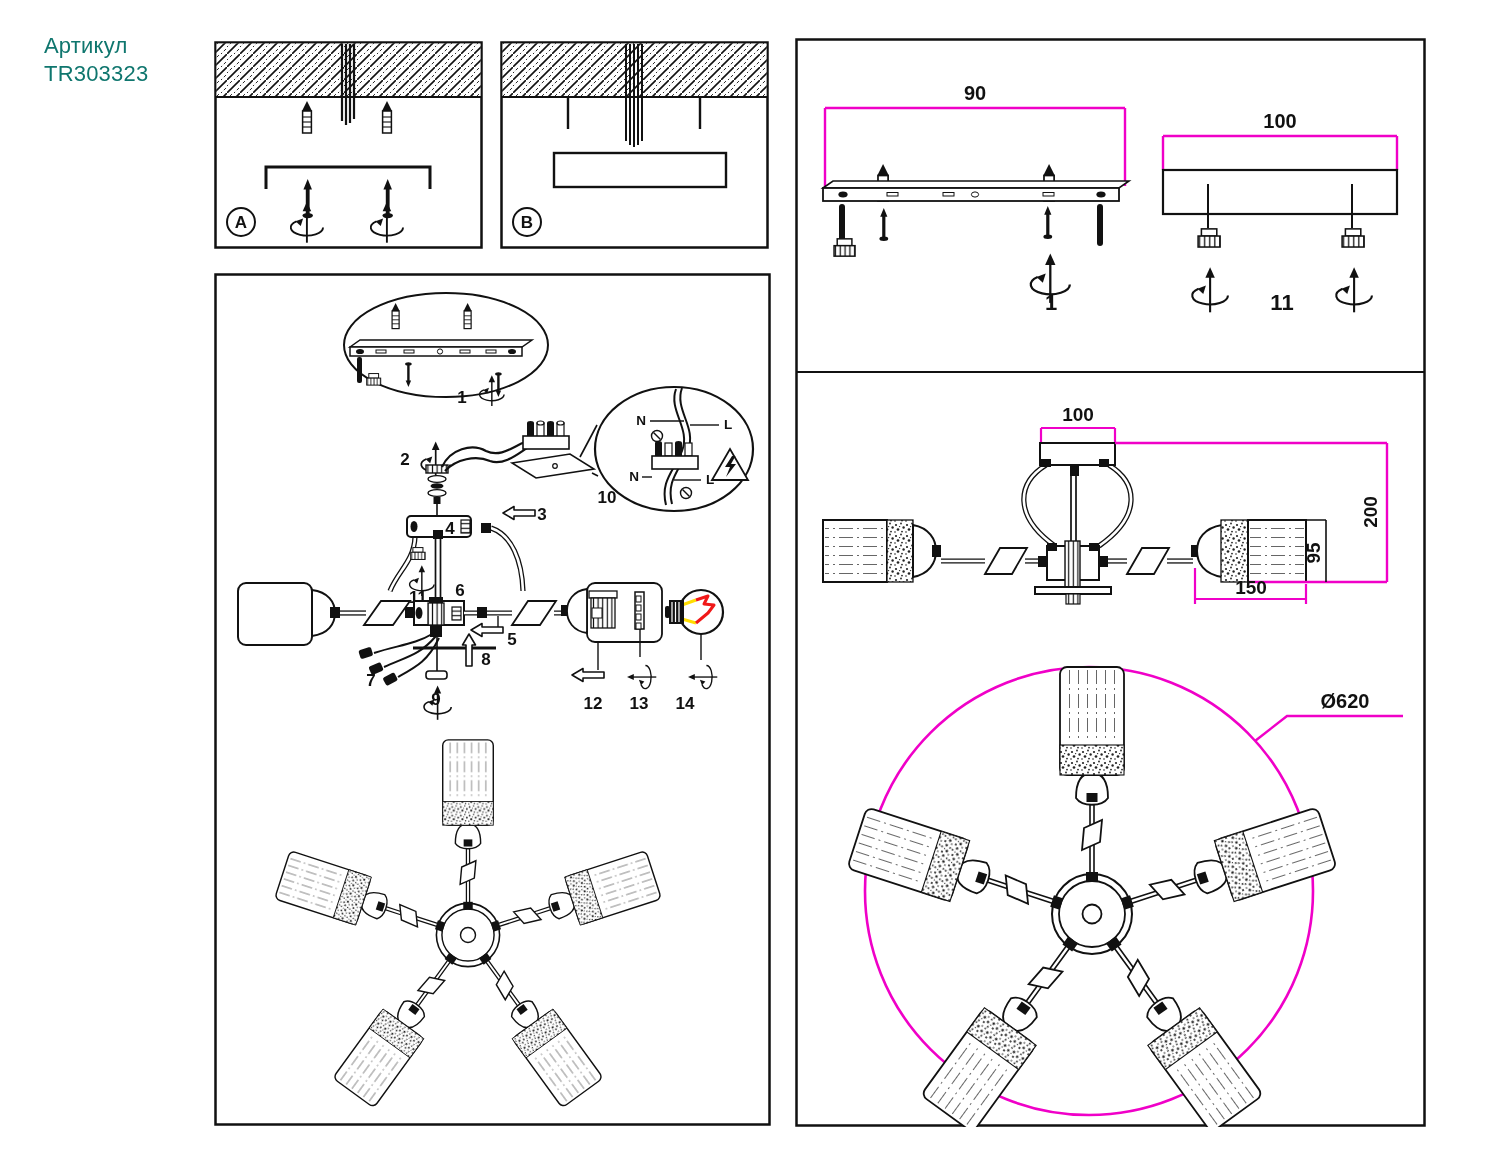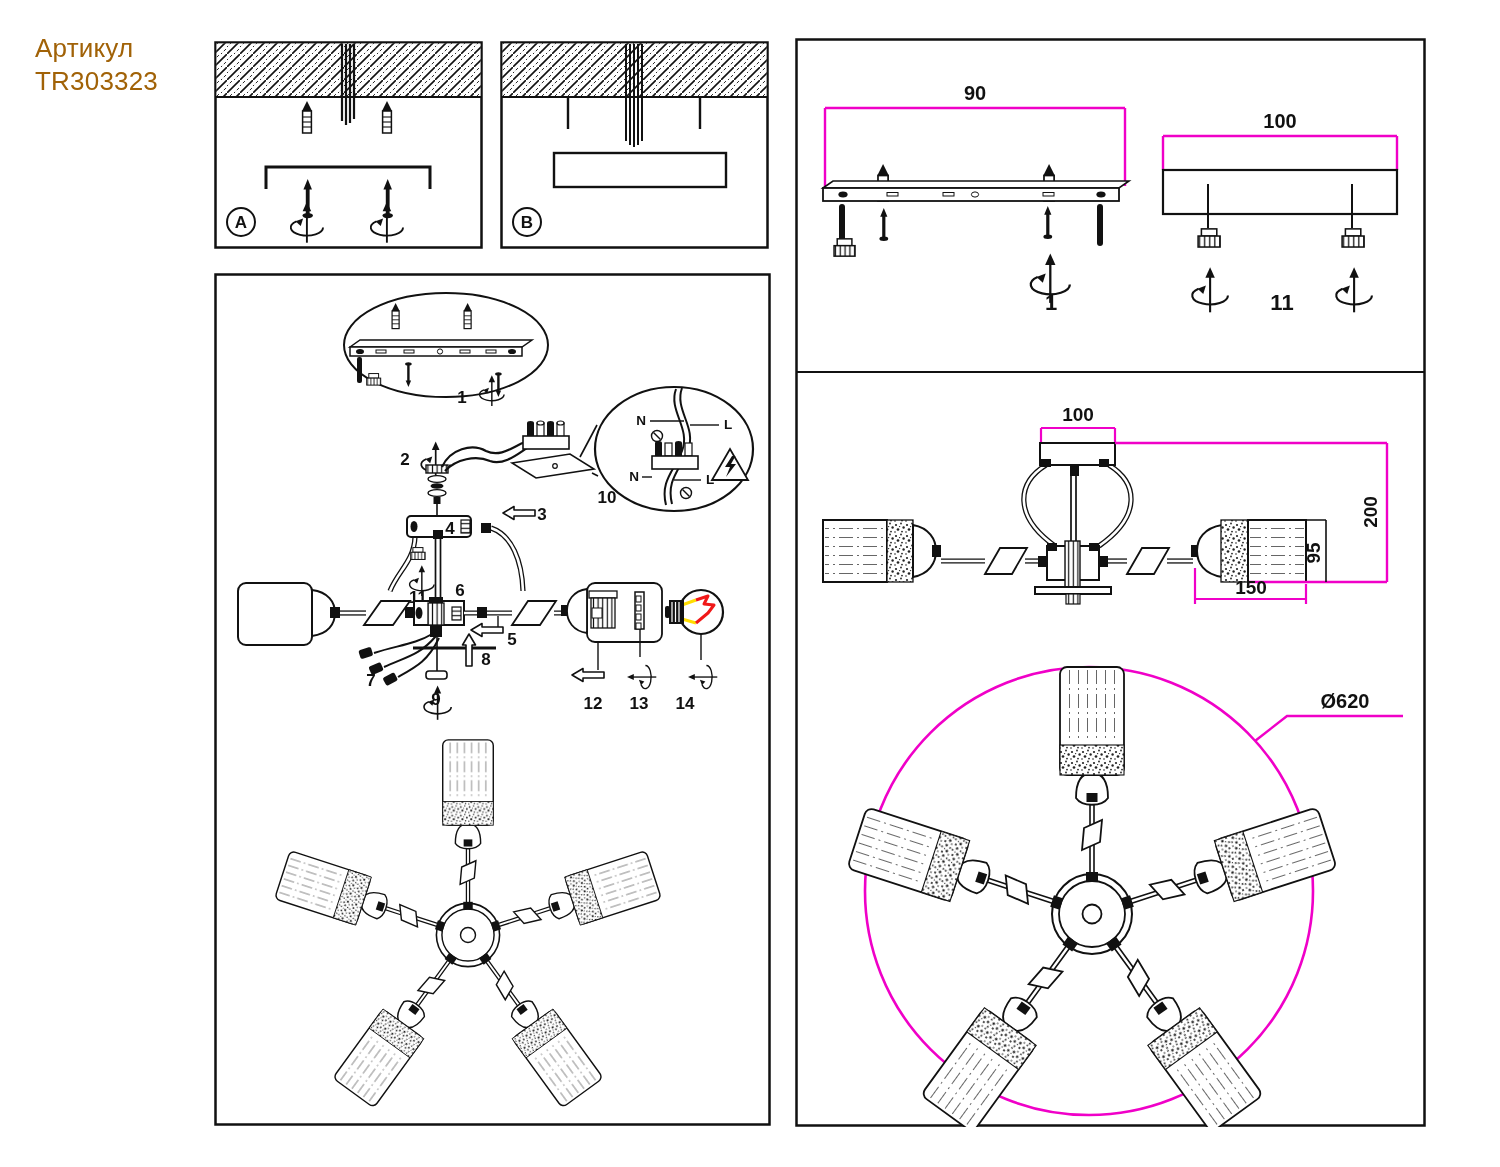--- a/index.html
+++ b/index.html
@@ -1,19 +1,19 @@
 <!DOCTYPE html>
 <html style="--accent: #F000C8; --line: #111111; --fy: #FFDD00; --fr: #F01818;"><head>
 <meta charset="utf-8">
 <style>
   :root{ --accent:#F000C8; --line:#111111; --fy:#FFDD00; --fr:#F01818; }
   html,body{margin:0;padding:0;background:#fff;}
   body{width:1500px;height:1167px;position:relative;font-family:"Liberation Sans",sans-serif;color:#111;}
   .fig{position:absolute;}
-  .header{position:absolute;left:35px;top:32px;font-size:26px;line-height:1.28;letter-spacing:.2px;color:#a16207;}
+  .header{position:absolute;left:44px;top:32px;font-size:22px;line-height:1.28;letter-spacing:.2px;color:#0f766e;}
   svg text{fill:#111;font-family:"Liberation Sans",sans-serif;}
   .num{font-weight:bold;font-size:17px;text-anchor:middle;}
   .num-xl{font-weight:bold;font-size:22px;text-anchor:middle;}
   .dim{font-weight:bold;font-size:20px;text-anchor:middle;}
   .dim-s{font-weight:bold;font-size:19px;text-anchor:middle;}
   .cap{font-weight:bold;font-size:17px;text-anchor:middle;}
   .wl{font-weight:bold;font-size:13.5px;text-anchor:middle;}
   .mg{stroke:var(--accent);fill:none;}
   .tubeO{stroke:#111;stroke-width:5.2;fill:none;}
   .tubeI{stroke:#fff;stroke-width:2.6;fill:none;}

